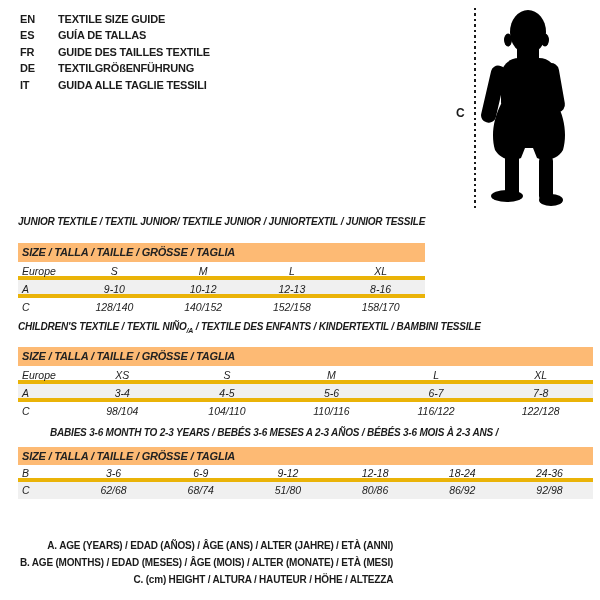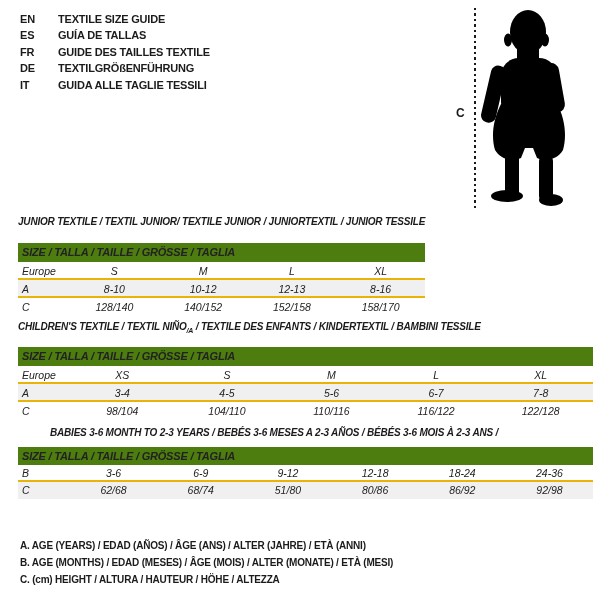--- a/index.html
+++ b/index.html
@@ -30,35 +30,35 @@
   .t3{top:424px;width:575px;}
   .tbl-title{
     margin:0;font-size:10px;font-weight:bold;letter-spacing:-0.2px;
     line-height:13px;white-space:nowrap;
   }
   .t1 .tbl-title{margin-bottom:15px;}
   .t2 .tbl-title{margin-bottom:10px;}
   .t3 .tbl-title{line-height:17px;margin-bottom:6px;margin-left:32px;}
   .tbl-title sub{font-size:7px;}
   .band{
-    background:#4d7c0f;color:#222222;font-weight:bold;font-size:11px;
+    background:#fdba74;color:#222222;font-weight:bold;font-size:11px;
     height:19px;line-height:19px;padding-left:4px;letter-spacing:-0.2px;
     box-sizing:border-box;white-space:nowrap;
   }
   .t3 .band{height:18px;line-height:18px;}
-  .row{display:flex;height:18px;line-height:18px;font-size:10.5px;color:#222222;border-bottom:2px solid #eab308;box-sizing:border-box;}
+  .row{display:flex;height:18px;line-height:18px;font-size:10.5px;color:#222222;border-bottom:4px solid #eab308;box-sizing:border-box;}
   .t3 .row{height:17px;line-height:17px;}
   .row:last-child{border-bottom:none;}
   .row.alt{background:#f0f0f0;}
   .row .lbl{width:52px;padding-left:4px;box-sizing:border-box;}
   .row .cell{flex:1;text-align:center;}
 
   
   .footnotes{position:absolute;left:20px;top:537px;font-weight:bold;font-size:10px;line-height:17.2px;letter-spacing:-0.2px;}
-  .footnotes div{white-space:nowrap;}
+  .footnotes div{white-space:nowrap;text-align:right;}
 </style>
 </head>
 <body>
 
 <div class="canvas">
 
   <div class="langs">
     <div class="lang-row">
       <span class="lang-code">EN</span>
       <span class="lang-title">TEXTILE SIZE GUIDE</span>
@@ -110,21 +110,21 @@
     <div class="band">SIZE / TALLA / TAILLE / GRÖSSE / TAGLIA</div>
     <div class="row">
       <span class="lbl">Europe</span>
       <span class="cell">S</span>
       <span class="cell">M</span>
       <span class="cell">L</span>
       <span class="cell">XL</span>
     </div>
     <div class="row alt">
       <span class="lbl">A</span>
-      <span class="cell">8-10</span>
+      <span class="cell">9-10</span>
       <span class="cell">10-12</span>
       <span class="cell">12-13</span>
       <span class="cell">8-16</span>
     </div>
     <div class="row">
       <span class="lbl">C</span>
       <span class="cell">128/140</span>
       <span class="cell">140/152</span>
       <span class="cell">152/158</span>
       <span class="cell">158/170</span>

